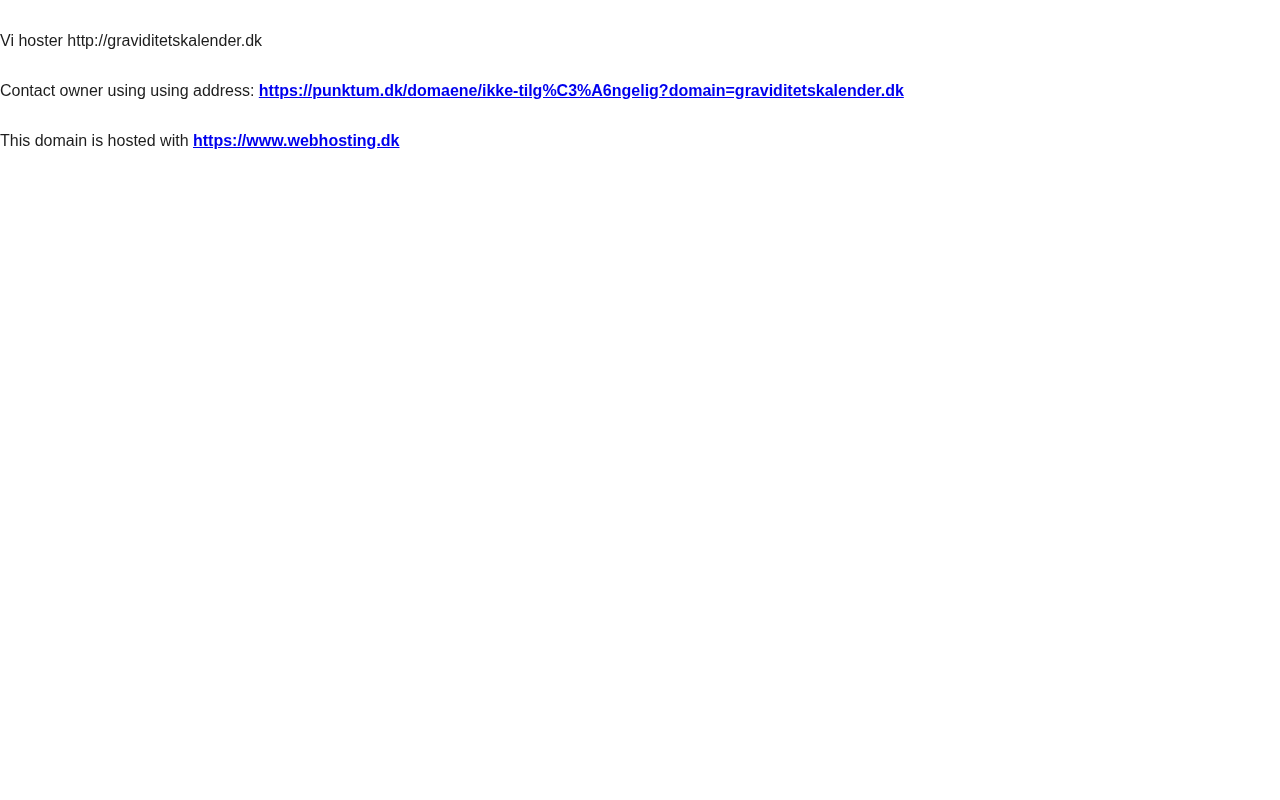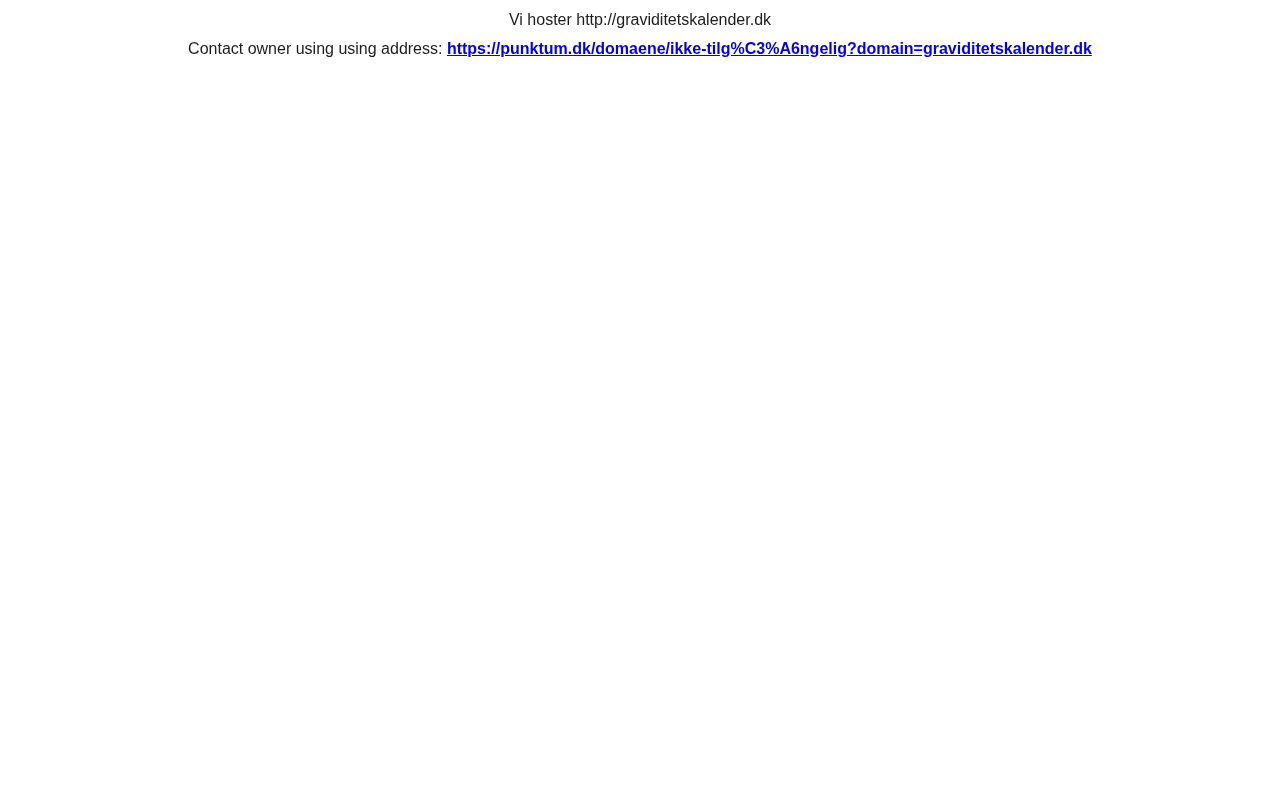--- a/index.html
+++ b/index.html
@@ -6,33 +6,33 @@
       margin: 0;
       padding: 0;
       width: 1280px;
       height: 800px;
       background: #ffffff;
       font-family: "Liberation Sans", sans-serif;
       font-size: 16px;
       color: var(--text, #1d1d1d);
     }
     p {
-      text-align: center;
-      margin: 11px 0;
+      margin: 32px 0;
       line-height: normal;
     }
     a {
       color: var(--link, #0000ee);
       font-weight: 700;
       cursor: pointer;
     }
   </style>
 </head>
 <body>
 
 <main>
 
   <p>Vi hoster http://graviditetskalender.dk</p>
 
   <p><span>Contact owner using using address: </span><a href="#">https://punktum.dk/domaene/ikke-tilg%C3%A6ngelig?domain=graviditetskalender.dk</a></p>
 
+  <p><span>This domain is hosted with </span><a href="#">https://www.webhosting.dk</a></p>
 
 </main>
 
 </body></html>

